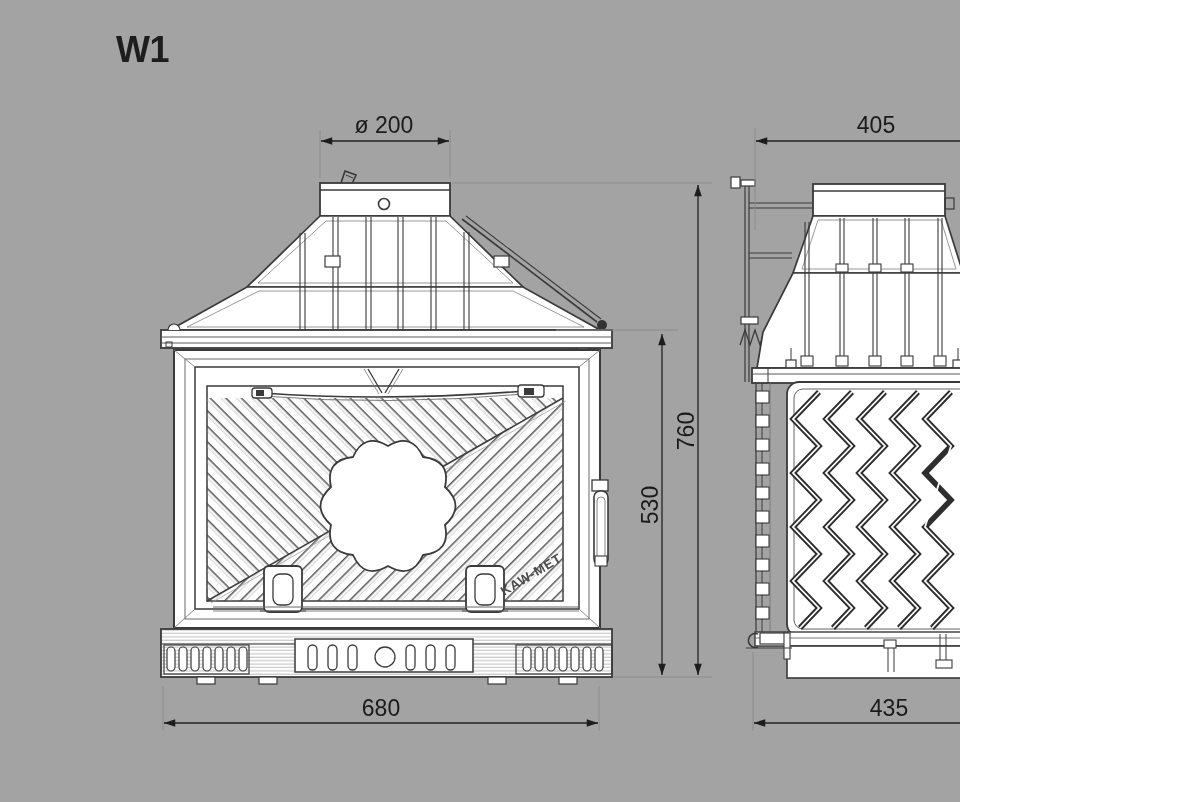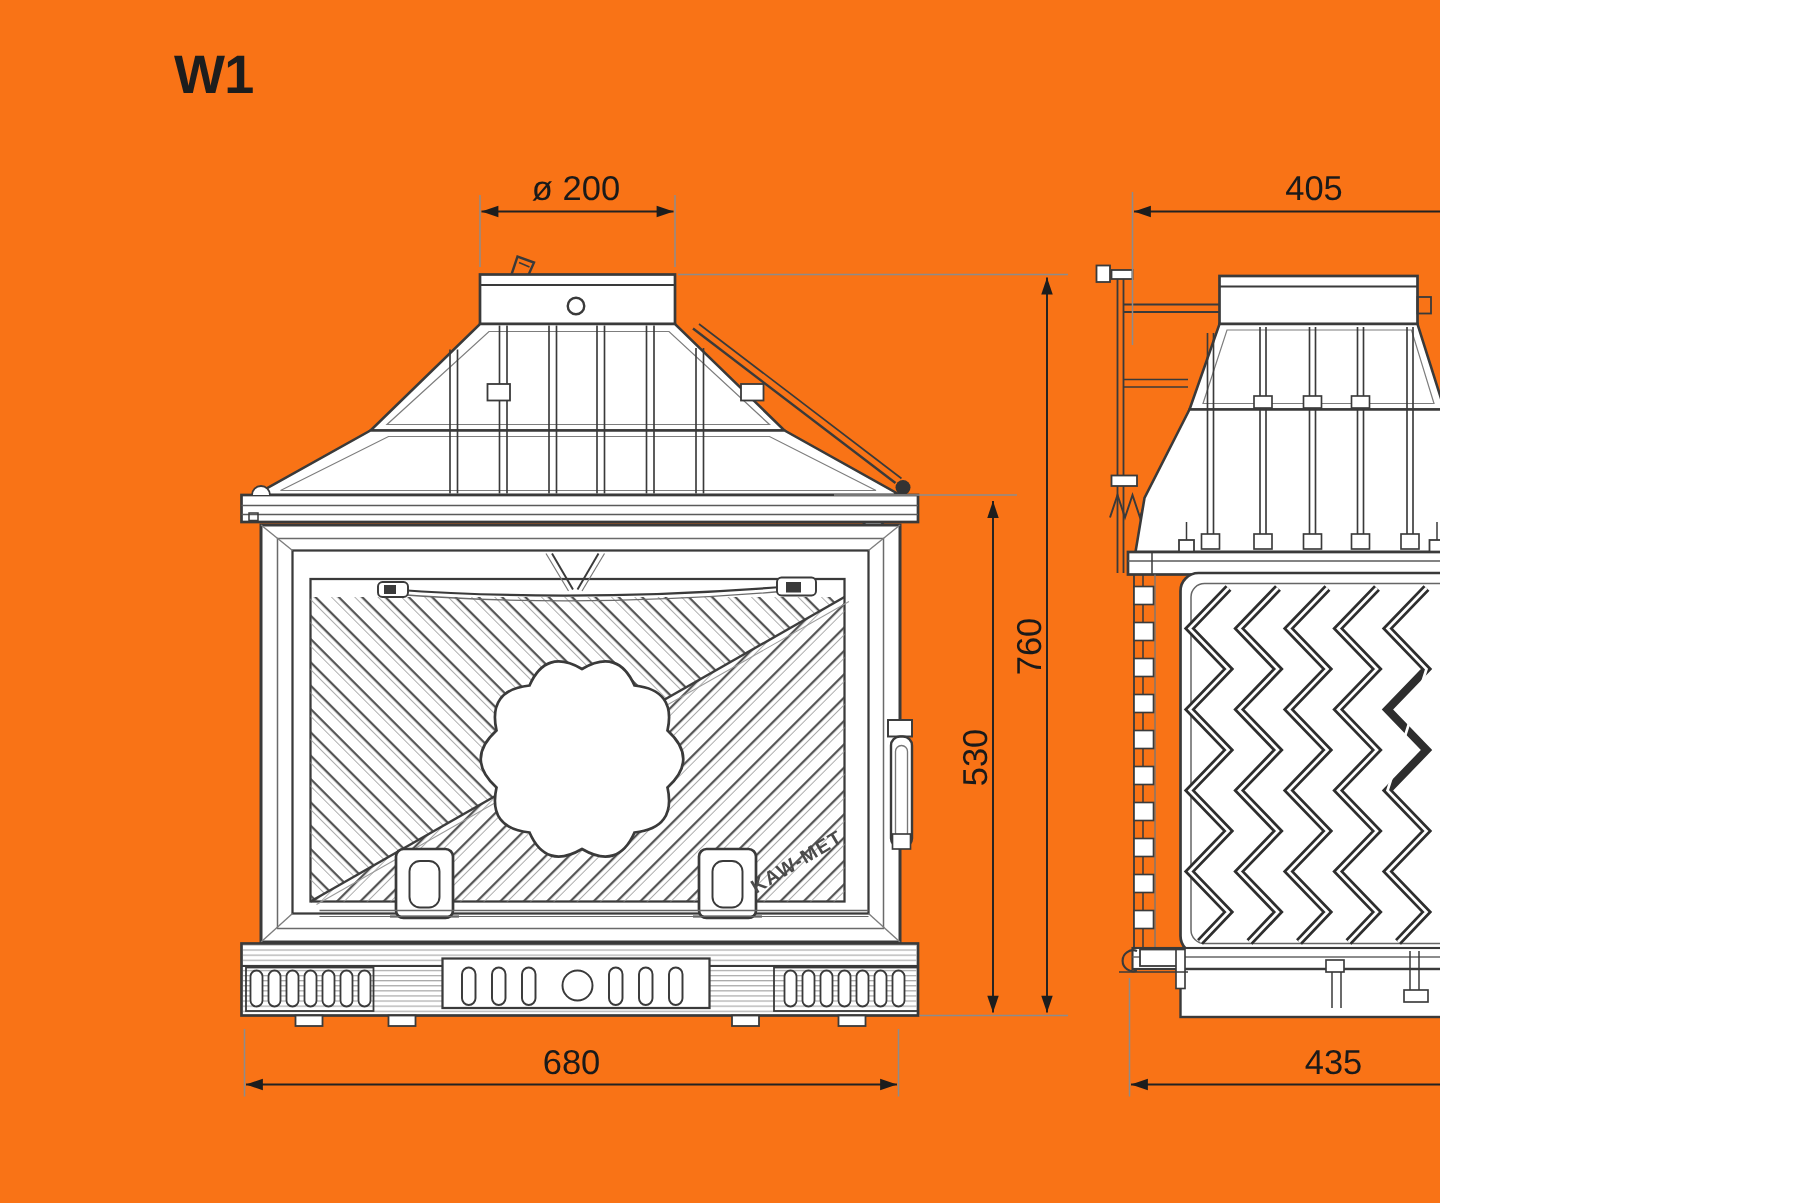--- a/index.html
+++ b/index.html
@@ -1,16 +1,16 @@
 <!DOCTYPE html>
 <html><head>
 <meta charset="utf-8">
 <style>
   html,body{margin:0;padding:0;background:#ffffff;}
-  .page{position:relative;width:960px;height:802px;background:#f97316;overflow:hidden;
+  .page{position:relative;width:960px;height:802px;background:#a3a3a3;overflow:hidden;
         font-family:"Liberation Sans", sans-serif;}
   svg{display:block;}
   text{font-family:"Liberation Sans", sans-serif;}
   .dim-text{font-size:23px;fill:#1a1a1a;}
   .title-text{font-size:36px;font-weight:bold;fill:#1d1d1d;letter-spacing:-0.5px;}
   .brand-text{font-size:13px;font-weight:bold;fill:#4a4a4a;letter-spacing:1px;}
 </style>
 </head>
 <body>
 

